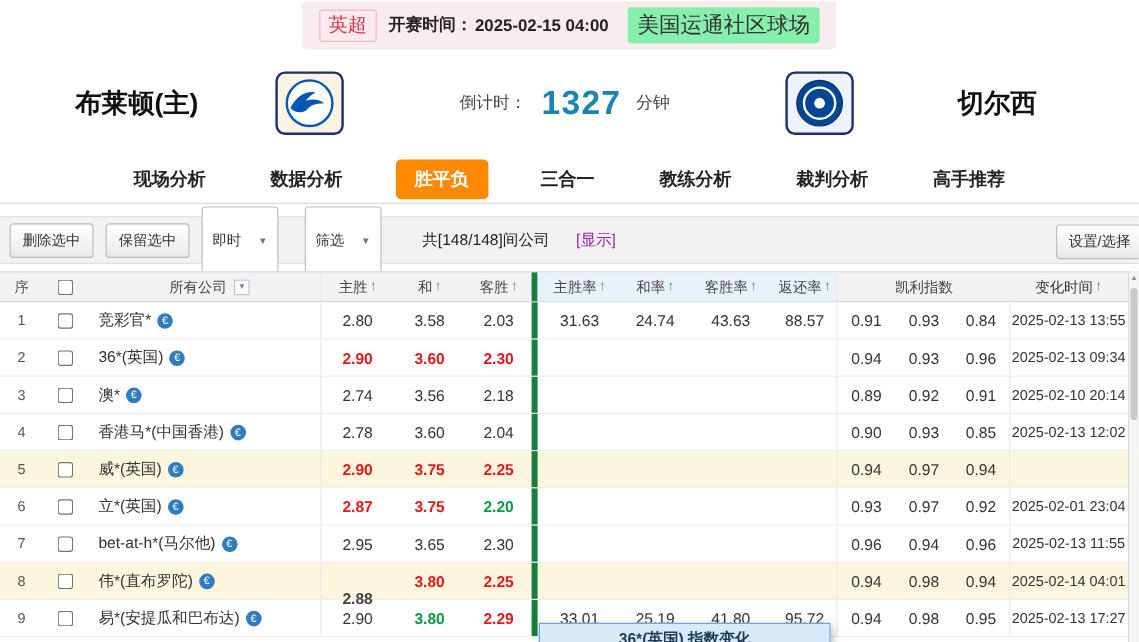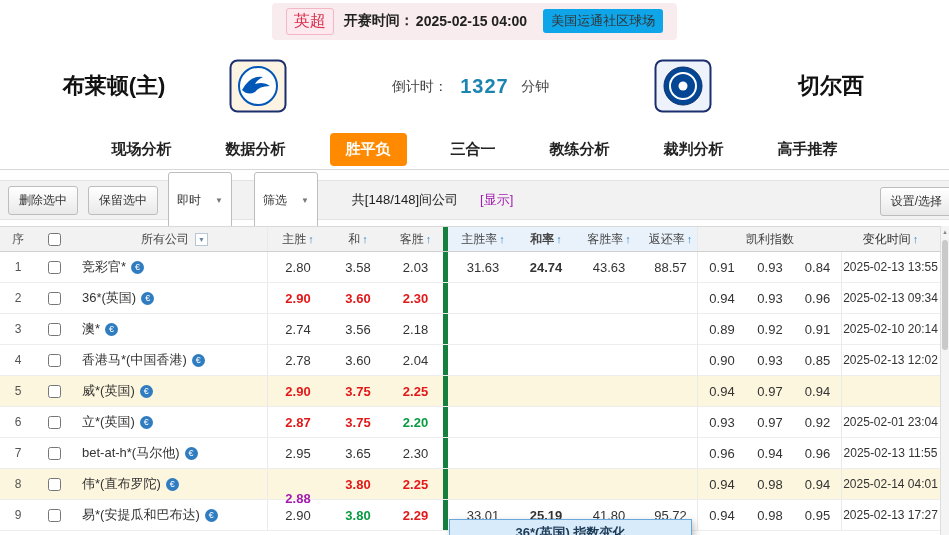--- a/index.html
+++ b/index.html
@@ -7,31 +7,31 @@
   body { font-family: "Liberation Sans", sans-serif; }
   .page { position:relative; width:949px; height:535px; background:#fff; overflow:hidden; }
 
   
   .top-strip { height:42px; display:flex; align-items:center; justify-content:center; }
   .match-box { display:flex; align-items:center; background:#f9ecee; border-radius:4px; padding:5px 14px; }
   .league-badge { color:#d9304e; background:#fde9ee; border:1px solid #f2b7c4; border-radius:3px;
                   font-size:16px; padding:2px 7px; margin-right:10px; }
   .start-label, .start-time { font-weight:bold; color:#222; font-size:14px; }
   .start-time { margin-left:2px; }
-  .venue { margin-left:16px; font-size:13px; color:#333; background:#0ea5e9; padding:3px 8px; border-radius:3px; }
+  .venue { margin-left:16px; font-size:18px; color:#333; background:#86efac; padding:3px 8px; border-radius:3px; }
 
   
   .team-row { height:88px; display:flex; align-items:center; }
   .team-name { font-size:22px; font-weight:bold; color:#111; }
   .home-name { width:228px; text-align:center; }
   .away-name { width:236px; text-align:center; }
   .badge { width:60px; height:56px; display:flex; align-items:center; justify-content:center; }
   .countdown { flex:1; text-align:center; }
   .cd-label, .cd-unit { font-size:14px; color:#444; vertical-align:middle; }
-  .cd-value { font-size:20px; font-weight:bold; color:#1b84b0; margin:0 8px; vertical-align:middle; letter-spacing:1px; }
+  .cd-value { font-size:28px; font-weight:bold; color:#1b84b0; margin:0 8px; vertical-align:middle; letter-spacing:1px; }
 
   
   .tabbar { height:40px; display:flex; align-items:center; justify-content:center; gap:34px; border-bottom:1px solid #d8d8d8; }
   .tab { font-size:15px; font-weight:bold; color:#222; padding:7px 10px; cursor:pointer; white-space:nowrap; }
   .tab.active { background:#ff8a00; color:#fff; border-radius:4px; padding:7px 16px; }
 
   
   .toolbar { position:relative; margin-top:10px; margin-bottom:6px; height:40px; background:#f2f2f2;
              border-top:1px solid #e2e2e2; border-bottom:1px solid #e2e2e2;
              display:flex; align-items:center; padding-left:8px; font-size:13px; }
@@ -49,21 +49,21 @@
   .thead { display:flex; height:26px; align-items:center; background:#f2f2f2;
            border-top:1px solid #d9d9d9; border-bottom:1px solid #cfcfcf; font-size:12px; color:#444; }
   .thead .cell { height:100%; display:flex; align-items:center; justify-content:center; gap:2px; }
   .trow { display:flex; height:31px; align-items:center; border-bottom:1px solid #ededed; background:#fff; }
   .trow.hl { background:#fdf6df; }
   .cell { display:flex; align-items:center; justify-content:center; height:100%; }
   .c-no { width:36px; color:#555; font-size:12px; }
   .c-check { width:36px; }
   .c-company { width:196px; justify-content:flex-start; padding-left:10px; gap:5px; border-right:1px solid #eaeaea; }
   .c-odds { width:60px; }
-  .c-rate1 { width:70px; } .c-rate2 { width:56px;font-weight:bold; } .c-rate3 { width:70px; } .c-rate4 { width:54px; border-right:1px solid #eaeaea; }
+  .c-rate1 { width:70px; } .c-rate2 { width:56px; } .c-rate3 { width:70px; } .c-rate4 { width:54px; border-right:1px solid #eaeaea; }
   .c-kelly { width:48px; }
   .c-kelly.last { border-right:1px solid #eaeaea; }
   .c-time { width:97px; font-size:12px; color:#333; }
   .thead .c-rate1,.thead .c-rate2,.thead .c-rate3,.thead .c-rate4 { background:#e9f2fb; }
   .thead .c-kellyhdr { width:144px; display:flex; align-items:center; justify-content:center; }
   .sec-odds-end { border-right:5px solid #15803d; }
   .arrow { color:#3a86c8; font-size:11px; }
   .dd-box { width:13px; height:13px; border:1px solid #b9c6d6; background:#fff; font-size:7px; color:#6a87a8;
             display:flex; align-items:center; justify-content:center; margin-left:4px; cursor:pointer; }
   .odds-icon { width:13px; height:13px; border-radius:50%; background:#2f7cc0; color:#fff; font-size:9px;
@@ -339,21 +339,21 @@
         </div>
         <div class="trow hl">
           <div class="cell c-no">8</div>
           <div class="cell c-check">
             <input type="checkbox" style="">
           </div>
           <div class="cell c-company">
             <span>伟*(直布罗陀)</span>
             <span class="odds-icon">€</span>
           </div>
-          <div class="cell c-odds" style="color: #a21caf; font-weight: bold; margin-top: 28px;">2.88</div>
+          <div class="cell c-odds" style="color: #404040; font-weight: bold; margin-top: 28px;">2.88</div>
           <div class="cell c-odds" style="color: rgb(226, 24, 24); font-weight: bold;">3.80</div>
           <div class="cell c-odds sec-odds-end" style="color: rgb(226, 24, 24); font-weight: bold;">2.25</div>
           <div class="cell c-rate1"></div>
           <div class="cell c-rate2"></div>
           <div class="cell c-rate3"></div>
           <div class="cell c-rate4"></div>
           <div class="cell c-kelly">0.94</div>
           <div class="cell c-kelly">0.98</div>
           <div class="cell c-kelly last">0.94</div>
           <div class="cell c-time">2025-02-14 04:01</div>

